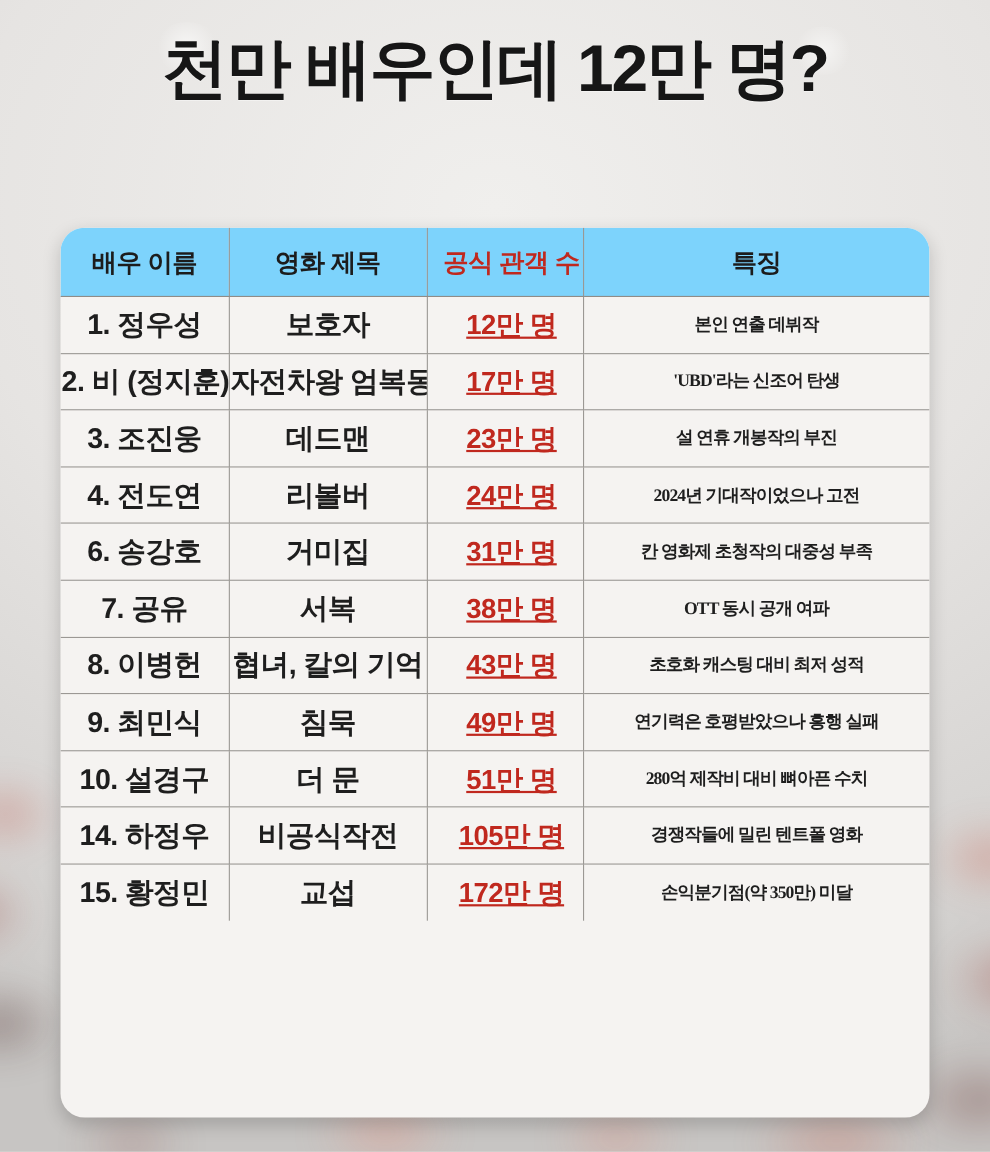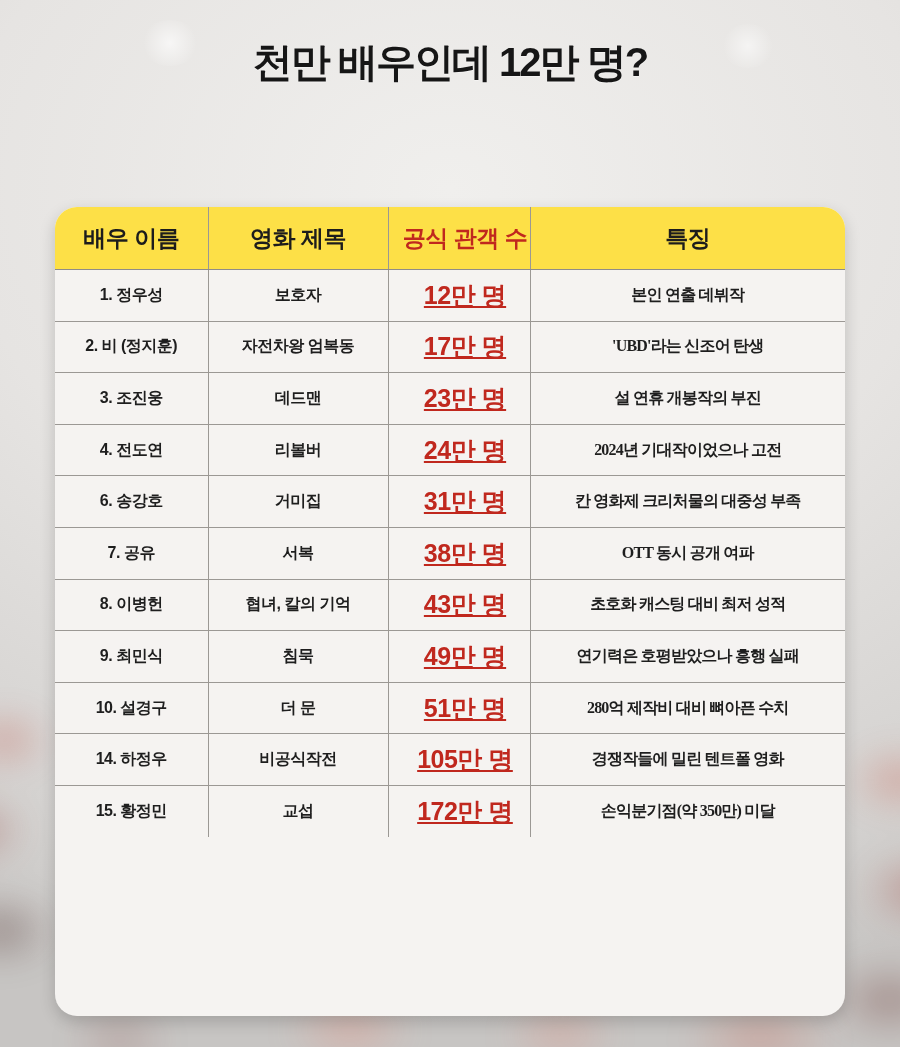--- a/index.html
+++ b/index.html
@@ -33,40 +33,40 @@
       radial-gradient(110px 45px at 760px 55px, rgba(200,80,60,.7), rgba(200,80,60,0) 70%),
       radial-gradient(70px 35px at 120px 55px, rgba(120,45,38,.6), rgba(120,45,38,0) 70%);
   }
   .flare{position:absolute;pointer-events:none;border-radius:50%;
     background:radial-gradient(circle, rgba(255,255,255,.9) 0%, rgba(255,255,255,0) 70%);}
   .flare-a{left:140px;top:20px;width:60px;height:46px;opacity:.7;}
   .flare-b{left:720px;top:24px;width:56px;height:44px;opacity:.6;}
 
   .title{
     position:absolute;left:0;top:24px;width:900px;text-align:center;
-    color:#161616;font-weight:900;font-size:40px;line-height:77px;letter-spacing:-2px;
+    color:#161616;font-weight:900;font-size:60px;line-height:77px;letter-spacing:-2px;
     text-shadow:0 1px 0 rgba(255,255,255,.4);
   }
   .title div{white-space:nowrap;}
 
   .card{
     position:absolute;left:55px;top:207px;width:790px;height:809px;
     background:#f5f3f1;border-radius:22px;overflow:hidden;
     box-shadow:0 6px 16px rgba(0,0,0,.18), 0 1px 0 rgba(255,255,255,.6) inset;
   }
   table{border-collapse:collapse;table-layout:fixed;width:790px;}
   col.c1{width:153px;} col.c2{width:180px;} col.c3{width:142px;} col.c4{width:315px;}
   th{
-    height:60px;background:#fde047;color:#1c1c1c;
+    height:60px;background:#7dd3fc;color:#1c1c1c;
     font-size:23px;font-weight:700;letter-spacing:-0.5px;
     border-bottom:1px solid #8f8c88;
   }
   td{
     height:48.6px;color:#1e1e1e;text-align:center;vertical-align:middle;
-    font-size:16px;font-weight:700;letter-spacing:-0.5px;
+    font-size:26px;font-weight:700;letter-spacing:-0.5px;
     border-bottom:1px solid #9b9894;white-space:nowrap;overflow:hidden;
   }
   tbody tr:last-child td{border-bottom:none;}
   th.vline, td.vline{border-right:1px solid #9b9894;}
   .red{color:var(--accent,#c0281e);padding-left:13px;}
   td.note-cell{font-size:16px;letter-spacing:-0.8px;font-family:Liberation Serif, serif;}
   td.audience-cell{font-size:25px;text-decoration:underline;}
 </style>
 </head>
 <body>
@@ -120,21 +120,21 @@
           <tr>
             <td class="vline actor-cell">4. 전도연</td>
             <td class="vline movie-cell">리볼버</td>
             <td class="vline red audience-cell">24만 명</td>
             <td class="note-cell">2024년 기대작이었으나 고전</td>
           </tr>
           <tr>
             <td class="vline actor-cell">6. 송강호</td>
             <td class="vline movie-cell">거미집</td>
             <td class="vline red audience-cell">31만 명</td>
-            <td class="note-cell">칸 영화제 크리처물의 대중성 부족</td>
+            <td class="note-cell">칸 영화제 초청작의 대중성 부족</td>
           </tr>
           <tr>
             <td class="vline actor-cell">7. 공유</td>
             <td class="vline movie-cell">서복</td>
             <td class="vline red audience-cell">38만 명</td>
             <td class="note-cell">OTT 동시 공개 여파</td>
           </tr>
           <tr>
             <td class="vline actor-cell">8. 이병헌</td>
             <td class="vline movie-cell">협녀, 칼의 기억</td>

